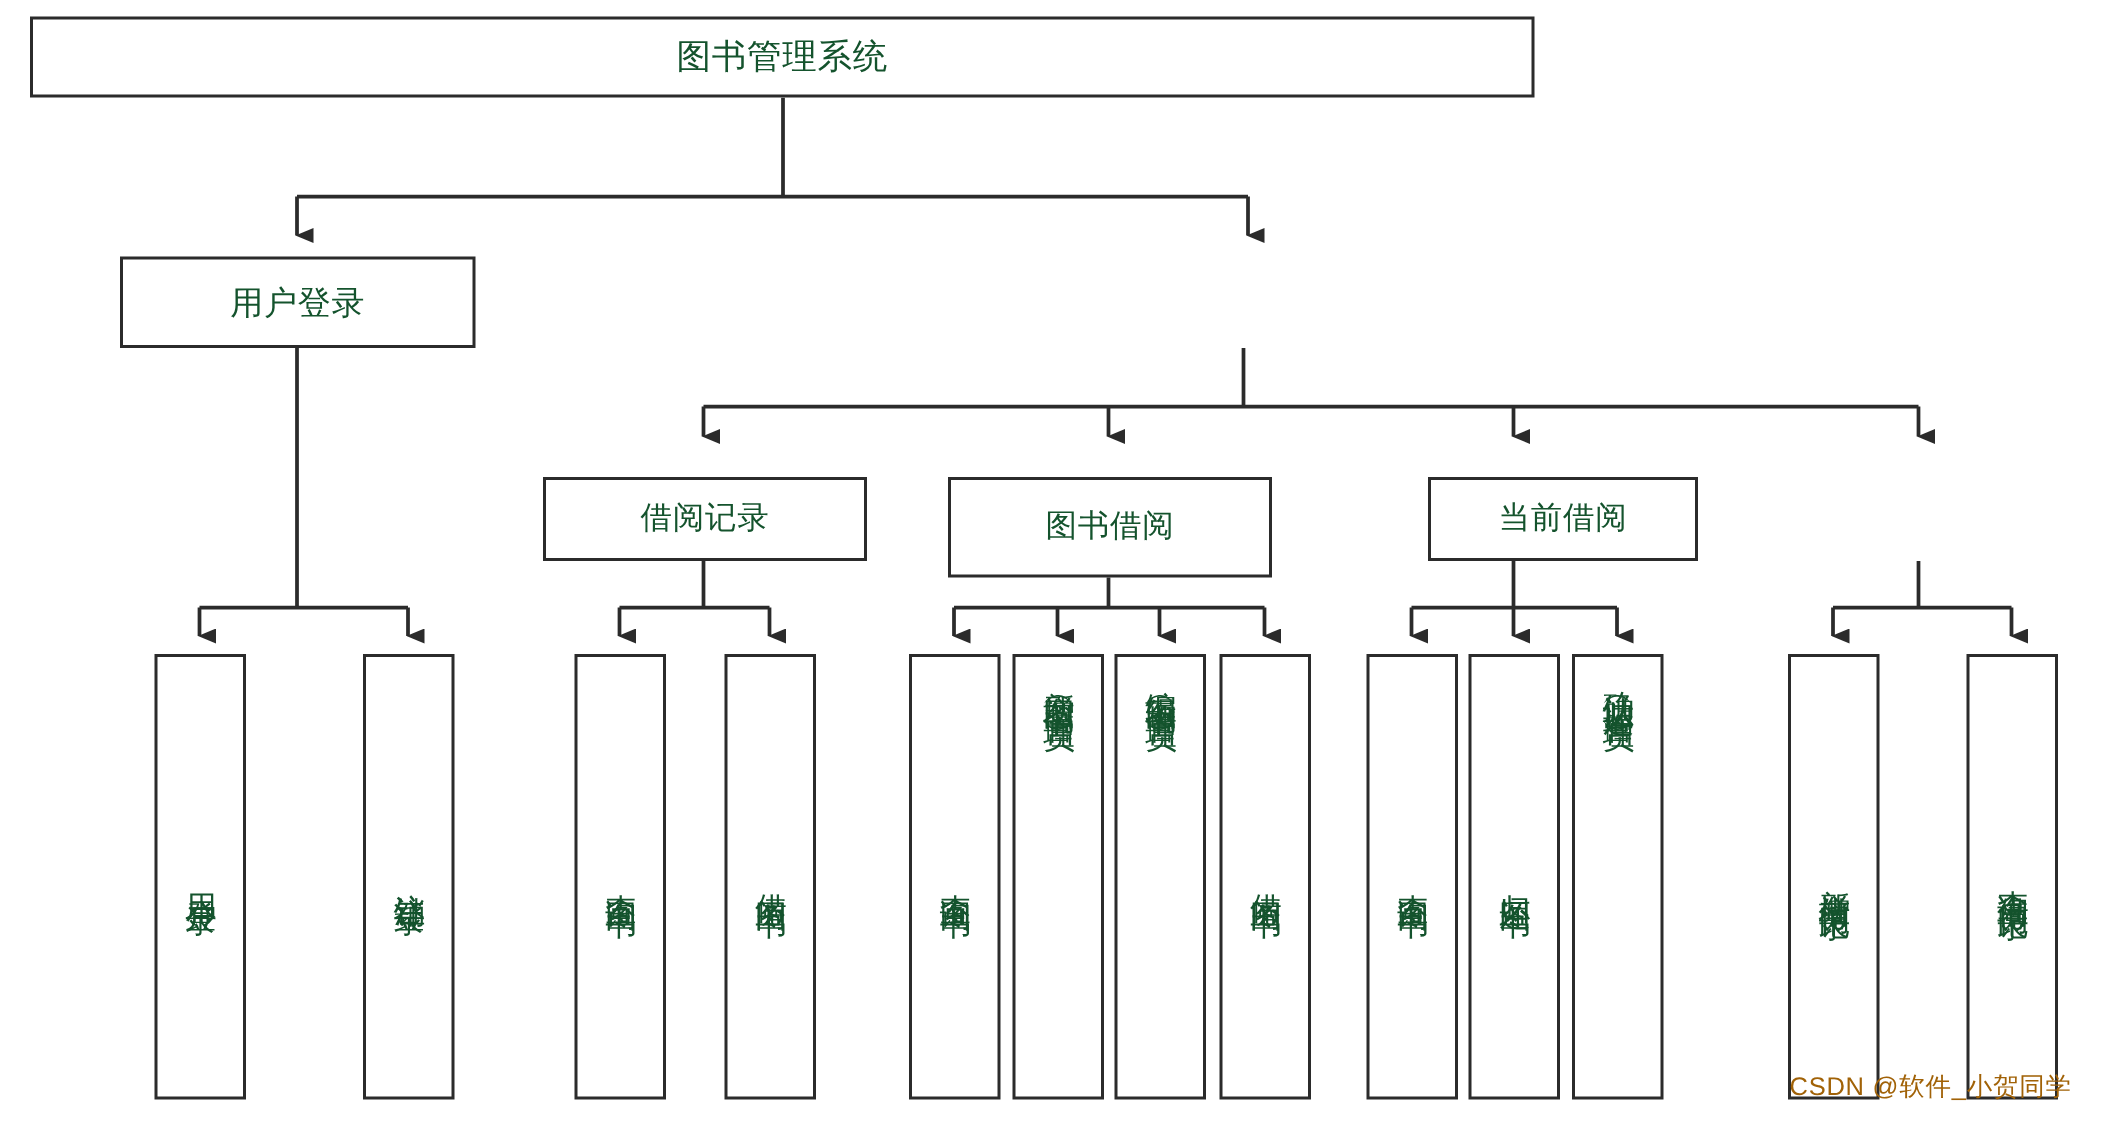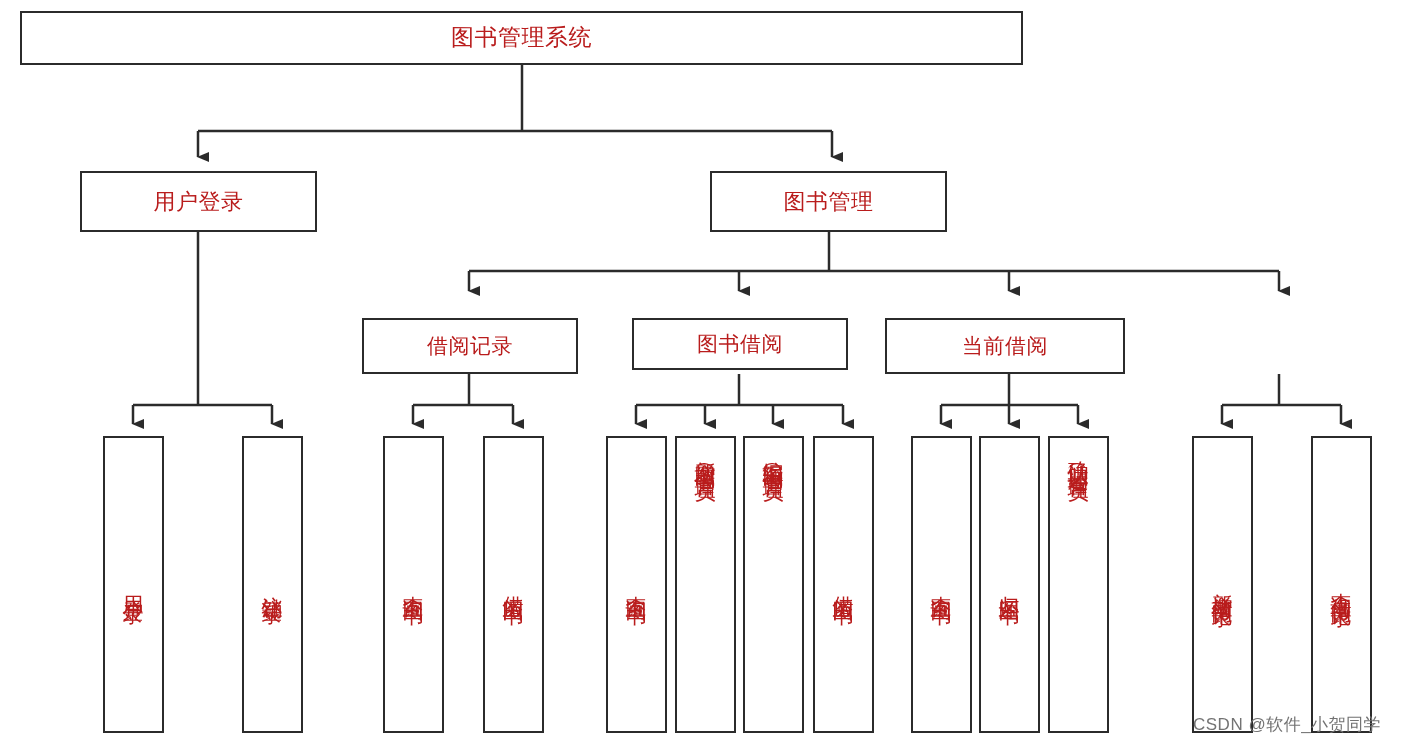--- a/index.html
+++ b/index.html
@@ -28,21 +28,21 @@
     pointer-events: none;
   }
   .node {
     position: absolute;
     box-sizing: border-box;
     background: #ffffff;
     border: 2.5px solid #2b2b2b;
     display: flex;
     align-items: center;
     justify-content: center;
-    color: #b91c1c;
+    color: #14532d;
   }
   .node .label {
     display: block;
     line-height: 1.18;
     letter-spacing: 0.5px;
   }
   .node.root .label   { font-size: 23px; }
   .node.level2 .label { font-size: 22px; }
   .node.level3 .label { font-size: 21px; }
   .node.leaf {
@@ -57,21 +57,21 @@
     line-height: 1;
     white-space: nowrap;
   }
   .node.leaf.mid    { align-items: center; }
   .node.leaf.top    { align-items: flex-start; padding-top: 6px; }
   .watermark {
     position: absolute;
     left: 1193px;
     top: 713px;
     font-size: 17px;
-    color: #737373;
+    color: #a16207;
     white-space: nowrap;
     letter-spacing: 0.5px;
     text-align: center;
   }
 </style>
 </head>
 <body>
 
 <div id="canvas">
 
@@ -127,31 +127,28 @@
     </g>
   </svg>
 
   <div class="node root" style="left:20px; top:11px; width:1003px; height:54px;">
     <span class="label">图书管理系统</span>
   </div>
 
   <div class="node level2" style="left:80px; top:171px; width:237px; height:61px;">
     <span class="label">用户登录</span>
   </div>
-  <div class="node level2" style="left:710px; top:171px; width:237px; height:61px;">
-    <span class="label">图书管理</span>
-  </div>
 
   <div class="node level3" style="left:362px; top:318px; width:216px; height:56px;">
     <span class="label">借阅记录</span>
   </div>
-  <div class="node level3" style="left:632px; top:318px; width:216px; height:52px;">
+  <div class="node level3" style="left:632px; top:318px; width:216px; height:67px;">
     <span class="label">图书借阅</span>
   </div>
-  <div class="node level3" style="left:885px; top:318px; width:240px; height:56px;">
+  <div class="node level3" style="left:952px; top:318px; width:180px; height:56px;">
     <span class="label">当前借阅</span>
   </div>
 
   <div class="node leaf mid" style="left:103px; top:436px; width:61px; height:297px;">
     <span class="label">用户登录</span>
   </div>
   <div class="node leaf mid" style="left:242px; top:436px; width:61px; height:297px;">
     <span class="label">注销登录</span>
   </div>
 

